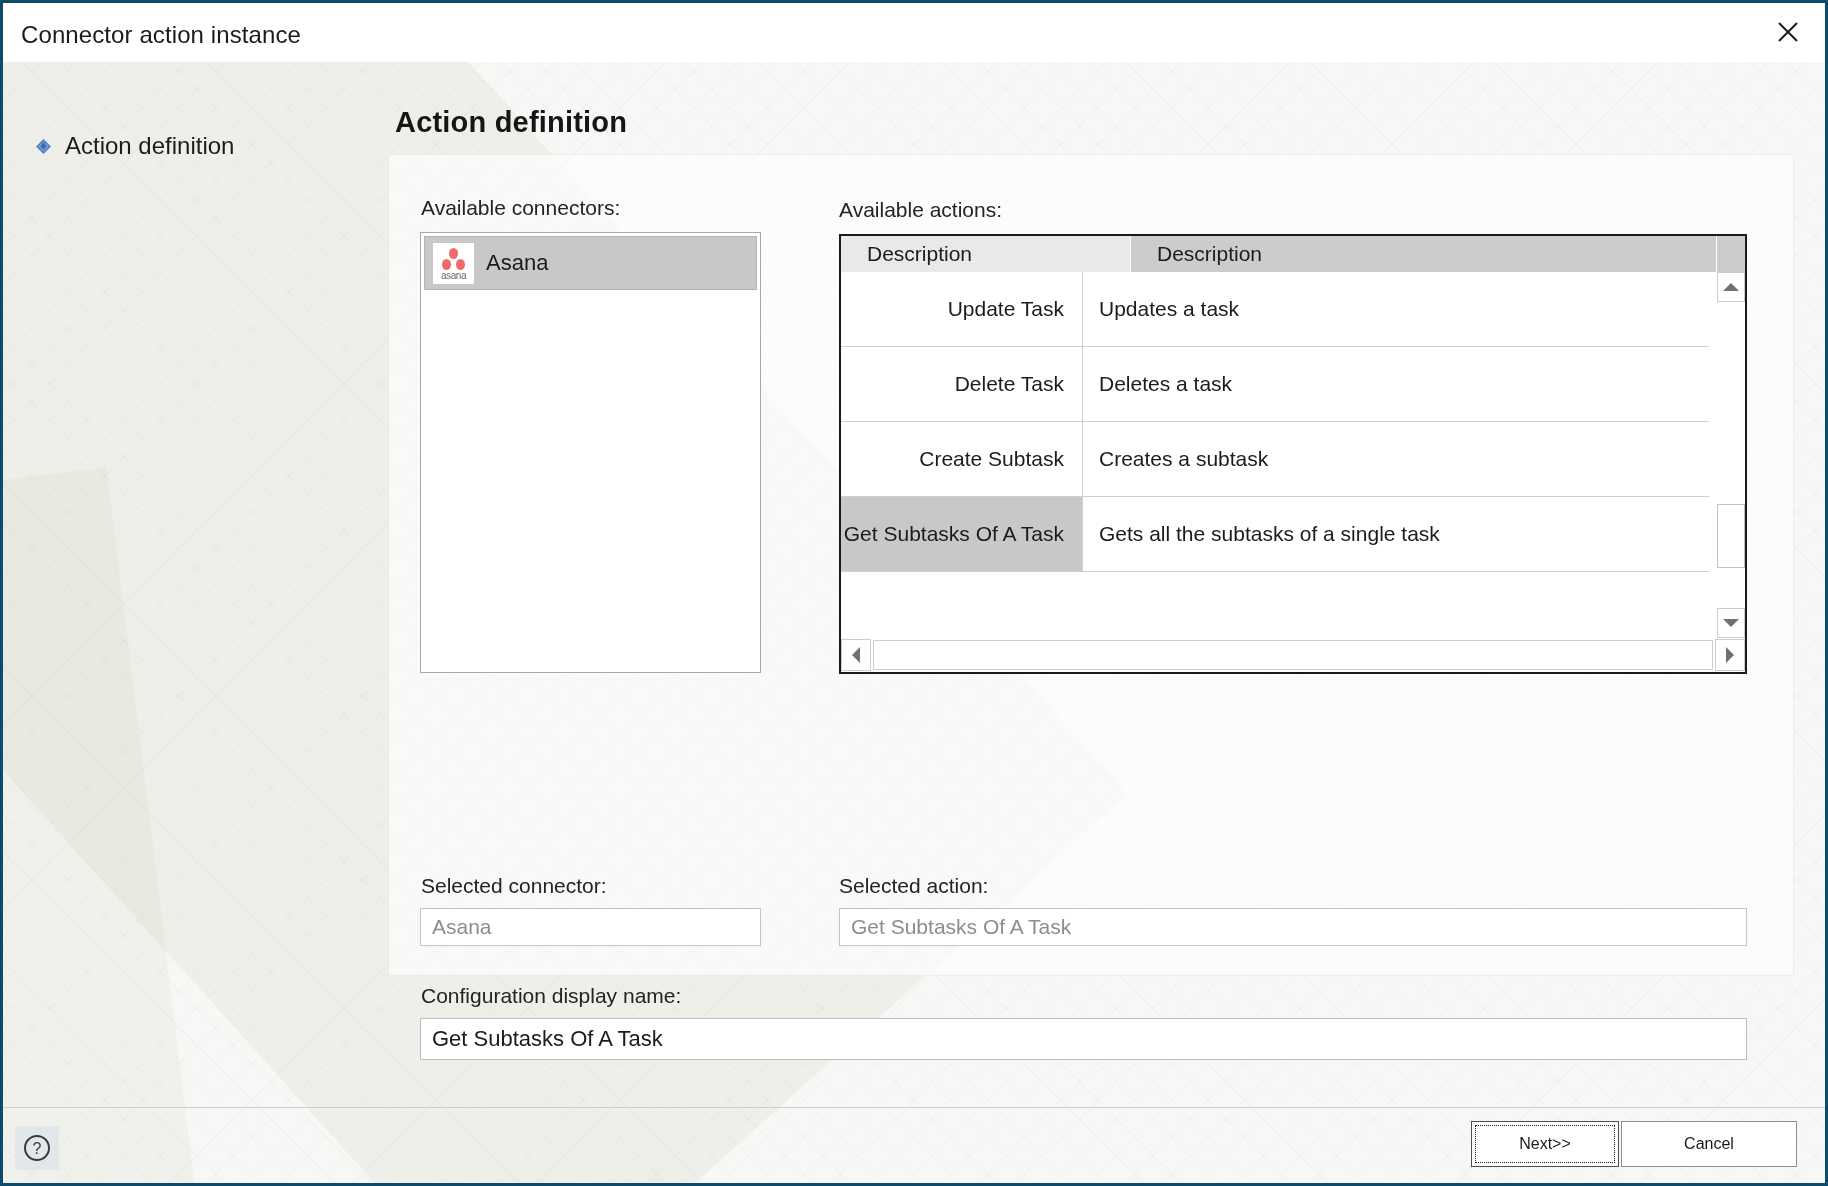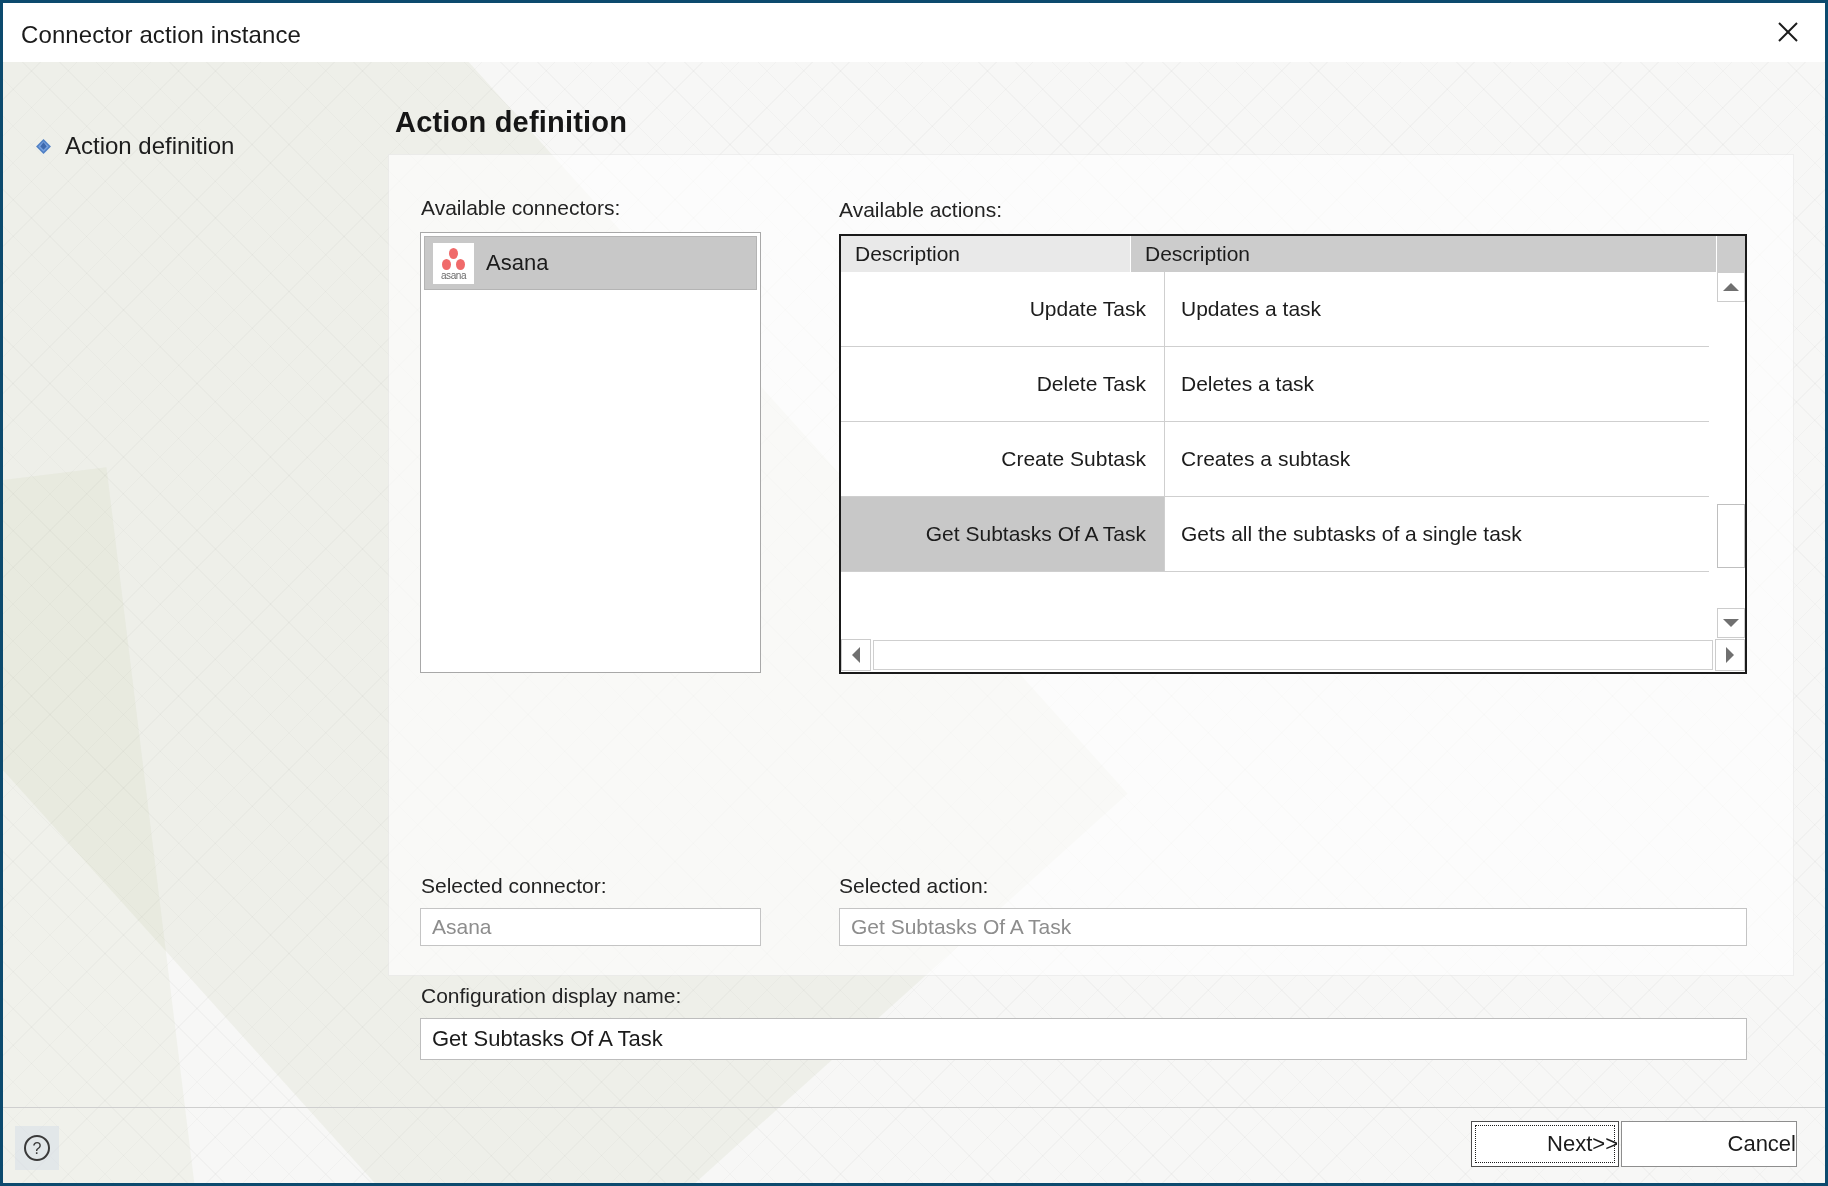--- a/index.html
+++ b/index.html
@@ -225,21 +225,21 @@
     left: 0; top: 0;
     right: 0;
     height: 36px;
     display: flex;
   }
   .grid-head-cell {
     font-size: 21px;
     color: #1c1c1c;
     display: flex;
     align-items: center;
-    padding-left: 14px;
+    padding-left: 26px;
     box-sizing: border-box;
     cursor: default;
   }
   #grid-head-col1 {
     width: 290px;
     background: #e9e9e9;
     border-right: 1px solid #ffffff;
   }
   #grid-head-col2 {
     flex: 1;
@@ -258,21 +258,21 @@
     bottom: 34px;
     overflow: hidden;
   }
   .grid-row {
     display: flex;
     height: 75px;
     box-sizing: border-box;
     cursor: default;
   }
   .grid-cell-name {
-    width: 324px;
+    width: 242px;
     box-sizing: border-box;
     border-right: 1px solid #cfcfcf;
     border-bottom: 1px solid #cfcfcf;
     display: flex;
     align-items: center;
     justify-content: flex-end;
     padding-right: 18px;
     font-size: 21px;
     color: #1c1c1c;
     white-space: nowrap;
@@ -442,22 +442,22 @@
   }
   .footer-btn {
     position: absolute;
     bottom: 16px;
     height: 46px;
     box-sizing: border-box;
     background: #ffffff;
     border: 1px solid #8e8e8e;
     display: flex;
     align-items: center;
-    justify-content: flex-end;
-    font-size: 22px;
+    justify-content: center;
+    font-size: 16px;
     color: #1b1b1b;
     cursor: default;
   }
   #next-button {
     right: 206px;
     width: 148px;
     border-color: #4d4d4d;
   }
   #next-button .focus-ring {
     position: absolute;

